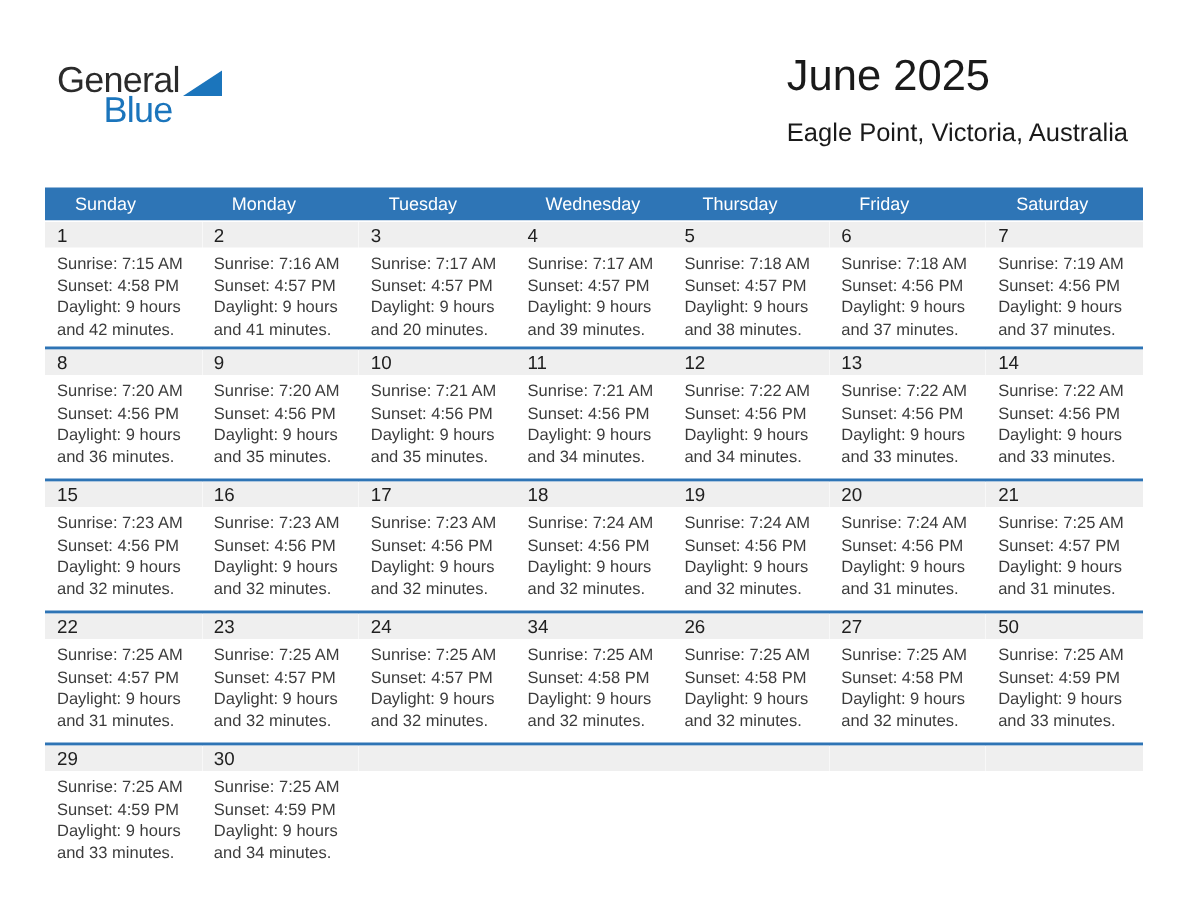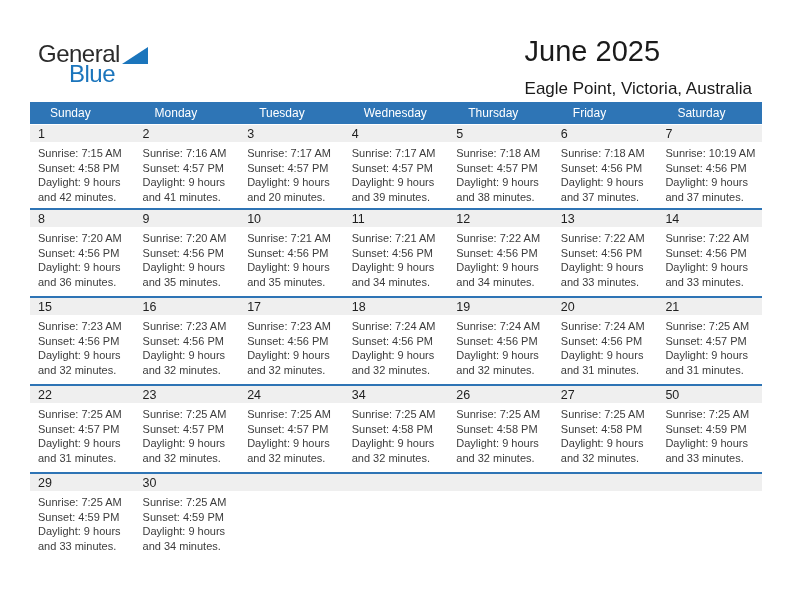--- a/index.html
+++ b/index.html
@@ -12,21 +12,21 @@
   }
   *{margin:0;padding:0;box-sizing:border-box;}
   html,body{background:#fff;}
   body{font-family:"Liberation Sans","DejaVu Sans",sans-serif;}
   .page{
     width:792px;height:612px;background:#ffffff;position:relative;overflow:hidden;
   }
   
   .top{
     display:flex;justify-content:space-between;align-items:flex-start;
-    padding:36px 30px 0 38px;height:102px;
+    padding:36px 30px 0 38px;height:125px;
   }
   .logo{position:relative;line-height:1;padding-top:6px;}
   .logo-row{display:flex;align-items:flex-end;}
   .logo-general{
     font-size:24px;color:#2B2B2B;letter-spacing:-0.5px;font-weight:400;
   }
   .logo-triangle{
     width:0;height:0;display:inline-block;margin-left:2px;margin-bottom:2px;
     border-left:26px solid transparent;
     border-bottom:17px solid var(--logo-blue);
@@ -159,21 +159,21 @@
               <div>Sunset: 4:56 PM</div>
               <div>Daylight: 9 hours</div>
               <div>and 37 minutes.</div>
             </div>
           </div>
           <div class="day-cell">
             <div class="day-band">
               <span>7</span>
             </div>
             <div class="day-details">
-              <div>Sunrise: 10:19 AM</div>
+              <div>Sunrise: 7:19 AM</div>
               <div>Sunset: 4:56 PM</div>
               <div>Daylight: 9 hours</div>
               <div>and 37 minutes.</div>
             </div>
           </div>
         </div>
         <div class="week">
           <div class="day-cell">
             <div class="day-band">
               <span>8</span>

